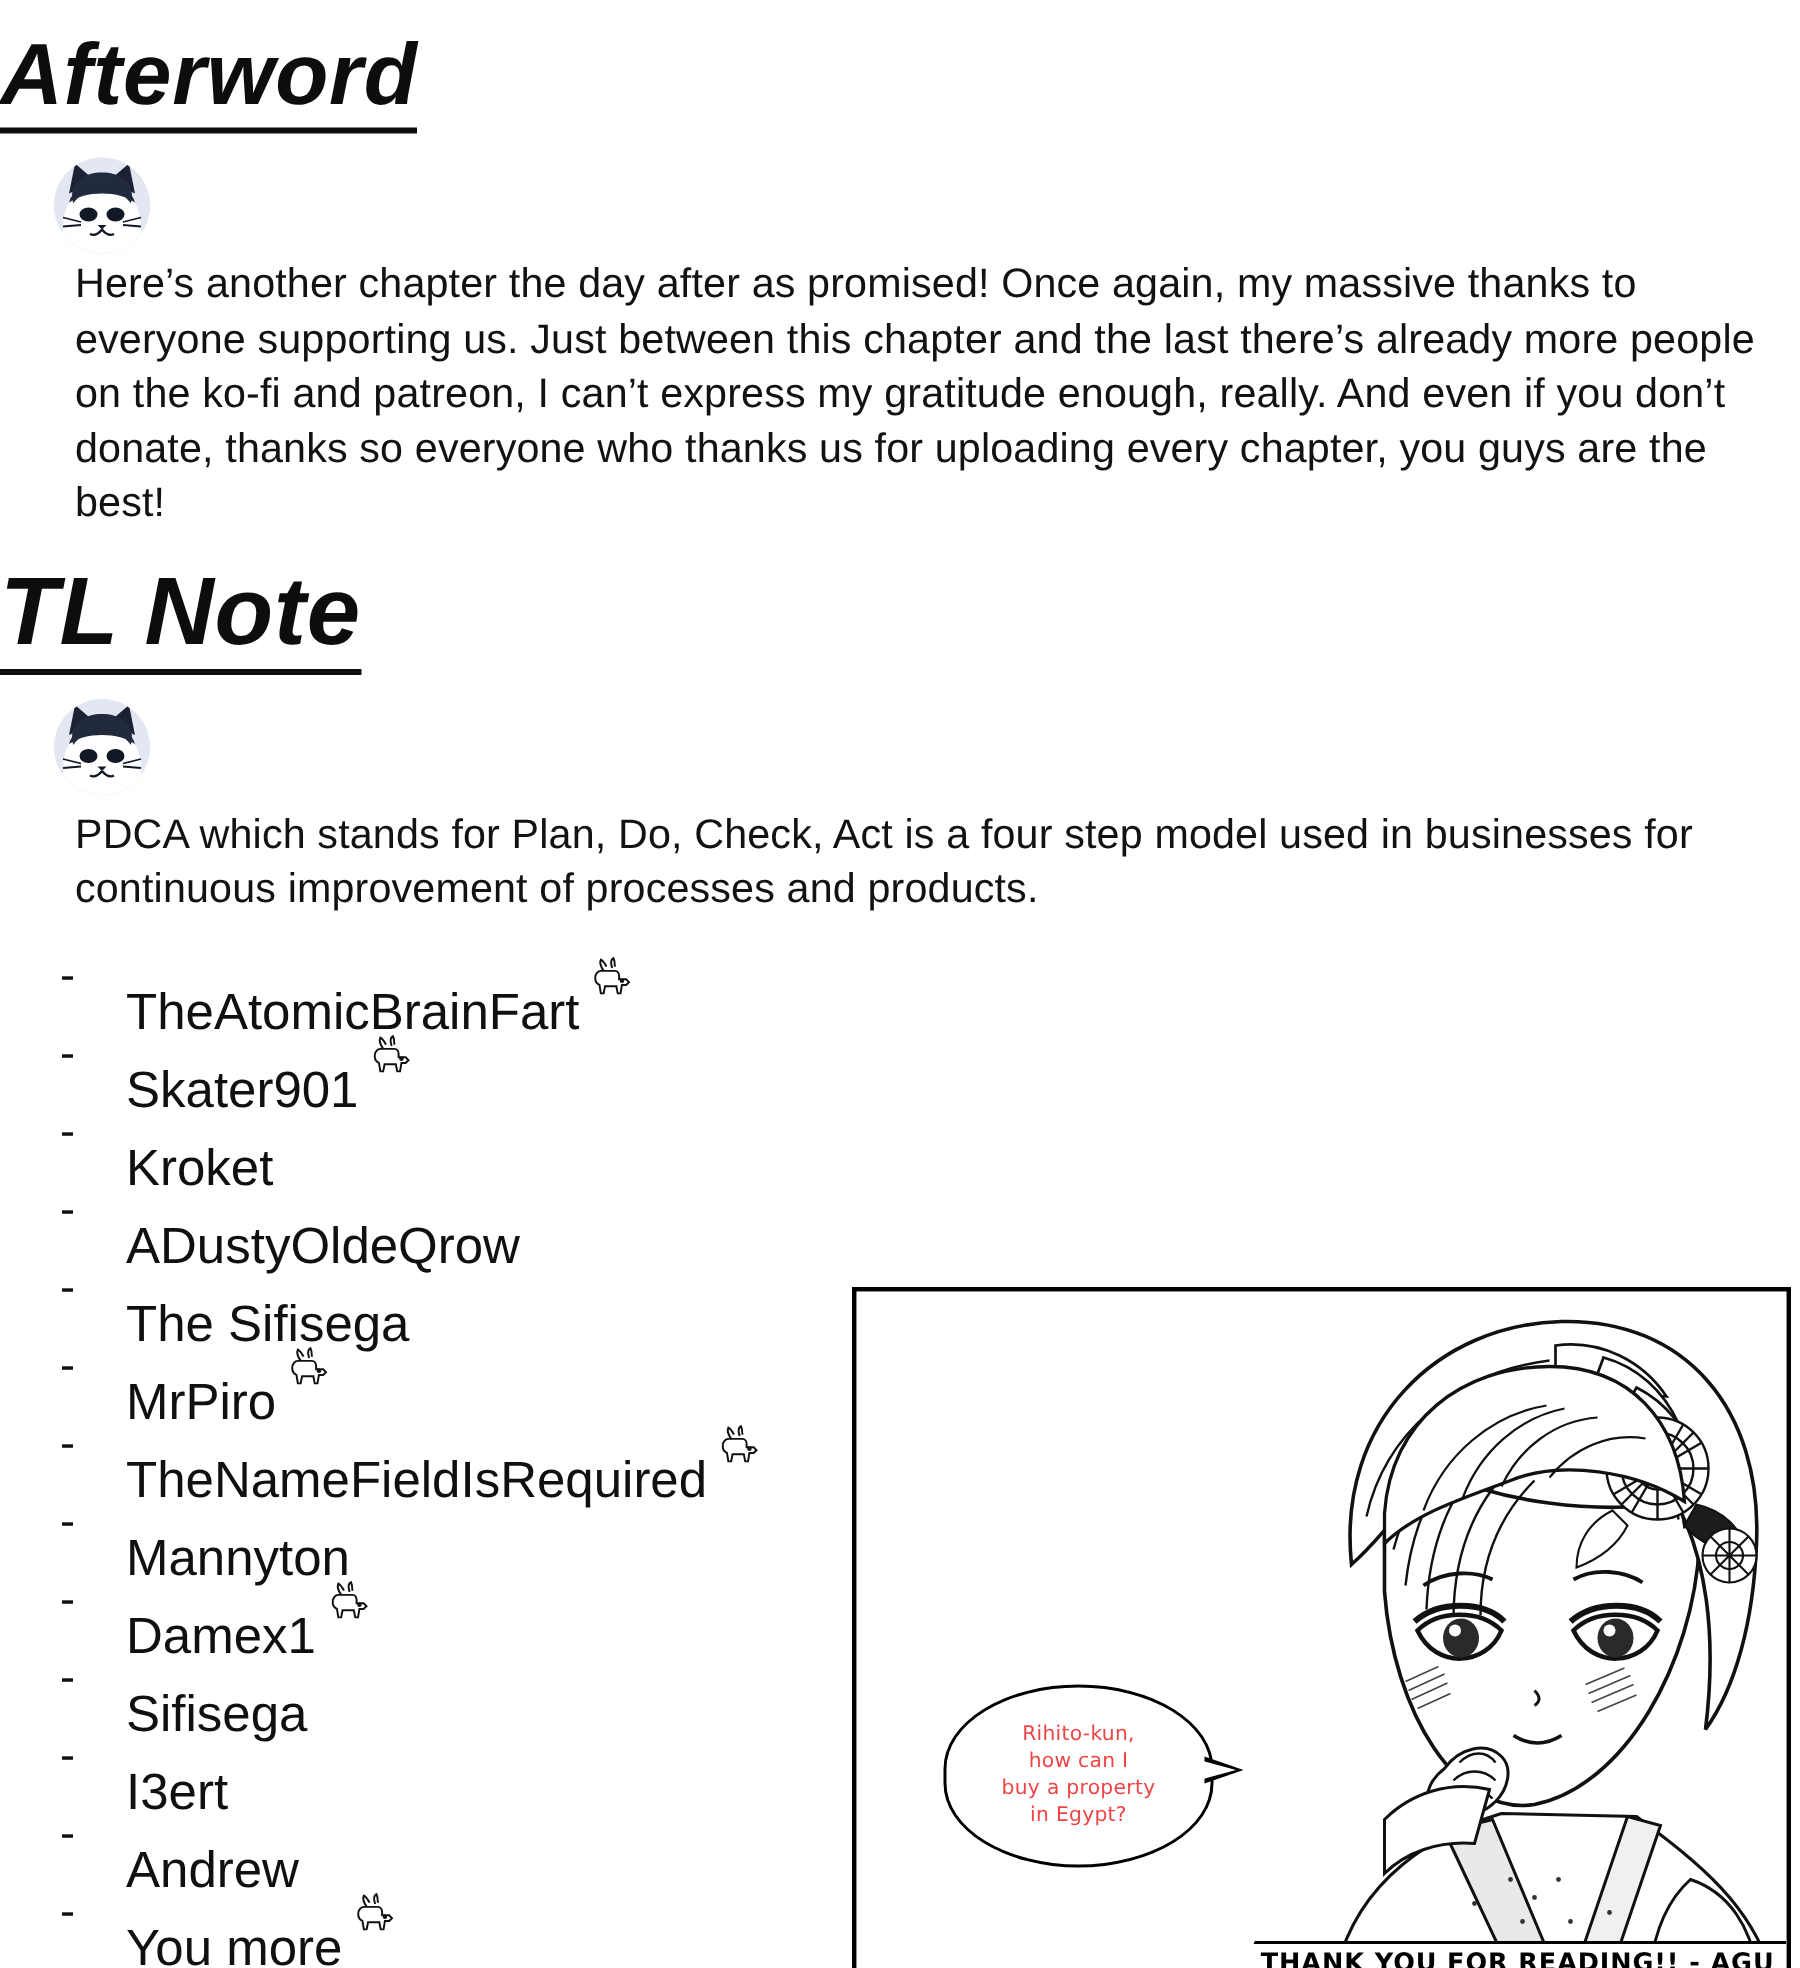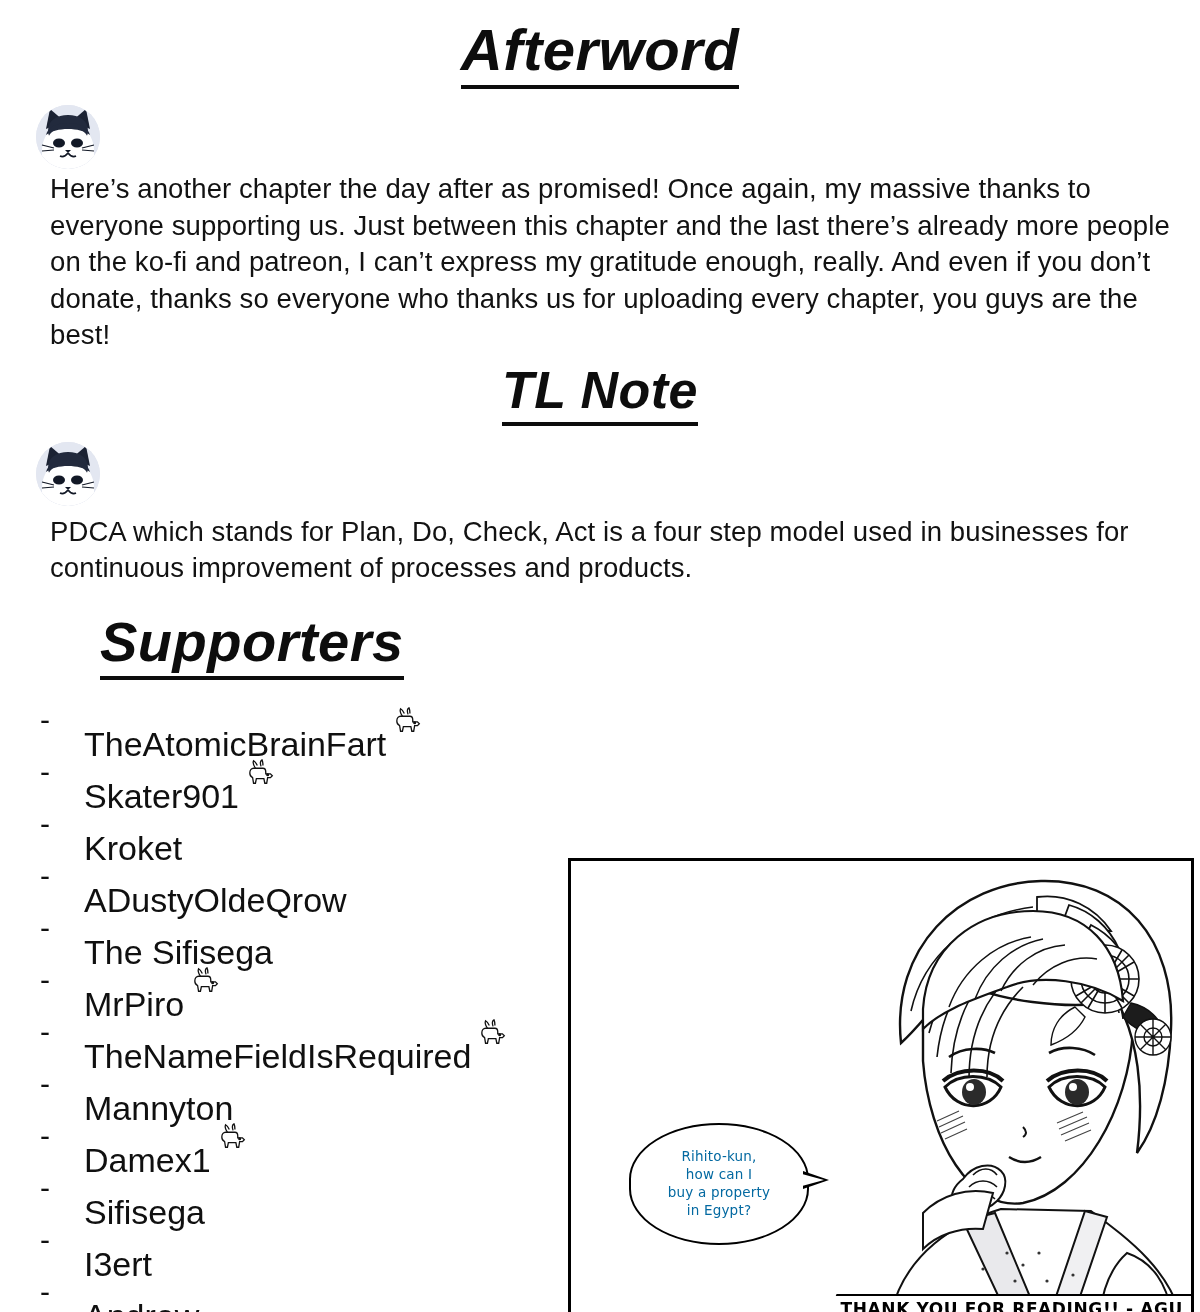--- a/index.html
+++ b/index.html
@@ -17,38 +17,37 @@
   }
 
   .page {
     position: relative;
     width: 1200px;
     height: 1312px;
   }
 
   
   .heading {
-    text-align: center;
     font-style: italic;
     font-weight: 700;
     letter-spacing: 0.5px;
     color: #0d0d0d;
   }
   .heading span {
     display: inline-block;
     border-bottom: 4px solid #0d0d0d;
     padding-bottom: 2px;
   }
   #afterword-heading {
     font-size: 58px;
     margin-top: 16px;
   }
   #tlnote-heading {
-    font-size: 52px;
-    margin-top: 6px;
+    font-size: 64px;
+    margin-top: 16px;
   }
   #supporters-heading {
     text-align: left;
     font-size: 56px;
     margin-top: 22px;
     padding-left: 100px;
   }
 
   
   .note-block {
@@ -136,21 +135,21 @@
     display: flex;
     align-items: center;
     justify-content: center;
     z-index: 5;
   }
   .speech-text {
     font-family: "DejaVu Sans", sans-serif;
     font-size: 13.5px;
     line-height: 1.32;
     text-align: center;
-    color: #0369a1;
+    color: #ef4444;
     white-space: pre-line;
     letter-spacing: 0.2px;
   }
   .speech-tail {
     position: absolute;
     right: -22px;
     top: 46px;
     width: 0; height: 0;
     border-left: 26px solid #000;
     border-top: 9px solid transparent;
@@ -245,23 +244,20 @@
           <path d="M29 45 l3 3 3-3z" fill="#121826"></path>
           <path d="M32 48 q-4 5 -8 3" stroke="#121826" stroke-width="1.6" fill="none"></path>
           <path d="M32 48 q4 5 8 3" stroke="#121826" stroke-width="1.6" fill="none"></path>
           <path d="M6 40 l12 3 M6 46 l12 -1 M58 40 l-12 3 M58 46 l-12 -1" stroke="#121826" stroke-width="1.2" fill="none"></path>
         </g>
       </svg>
     </div>
     <div class="note-text">PDCA which stands for Plan, Do, Check, Act is  a four step model used in businesses for continuous improvement of processes and products.</div>
   </div>
 
-  <div class="heading" id="supporters-heading">
-    <span>Supporters</span>
-  </div>
 
   <ul class="supporters-list">
     <li class="supporter-item">
       <span class="dash">-</span>
       <span class="sname">TheAtomicBrainFart</span>
       <span class="goat">
         <svg width="30" height="30" viewBox="0 0 32 32" aria-hidden="true">
             <g fill="none" stroke="#111" stroke-width="1.4">
               <path d="M9 12c-2-3-3-6-2-8 2 1 3 3 4 5"></path>
               <path d="M15 10c-1-3-1-6 1-7 1 2 1 4 1 6"></path>

